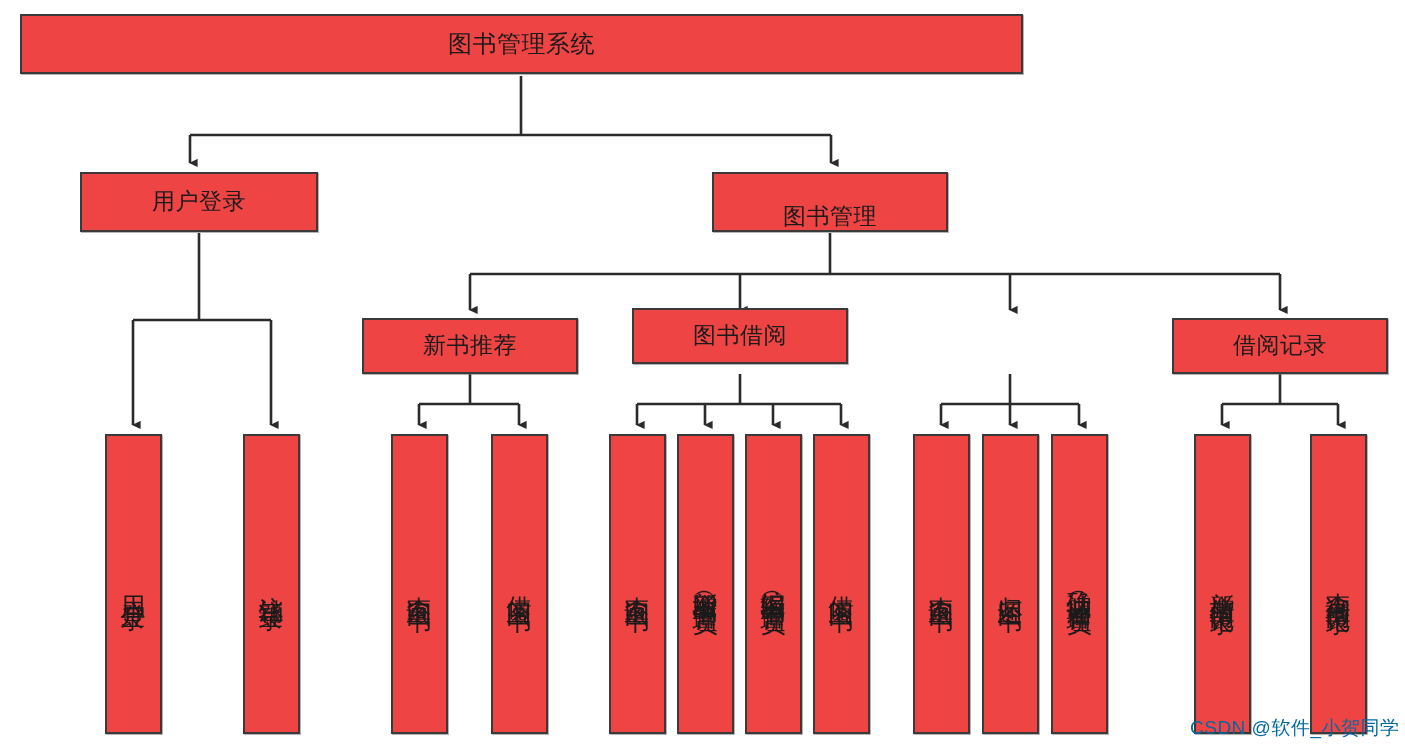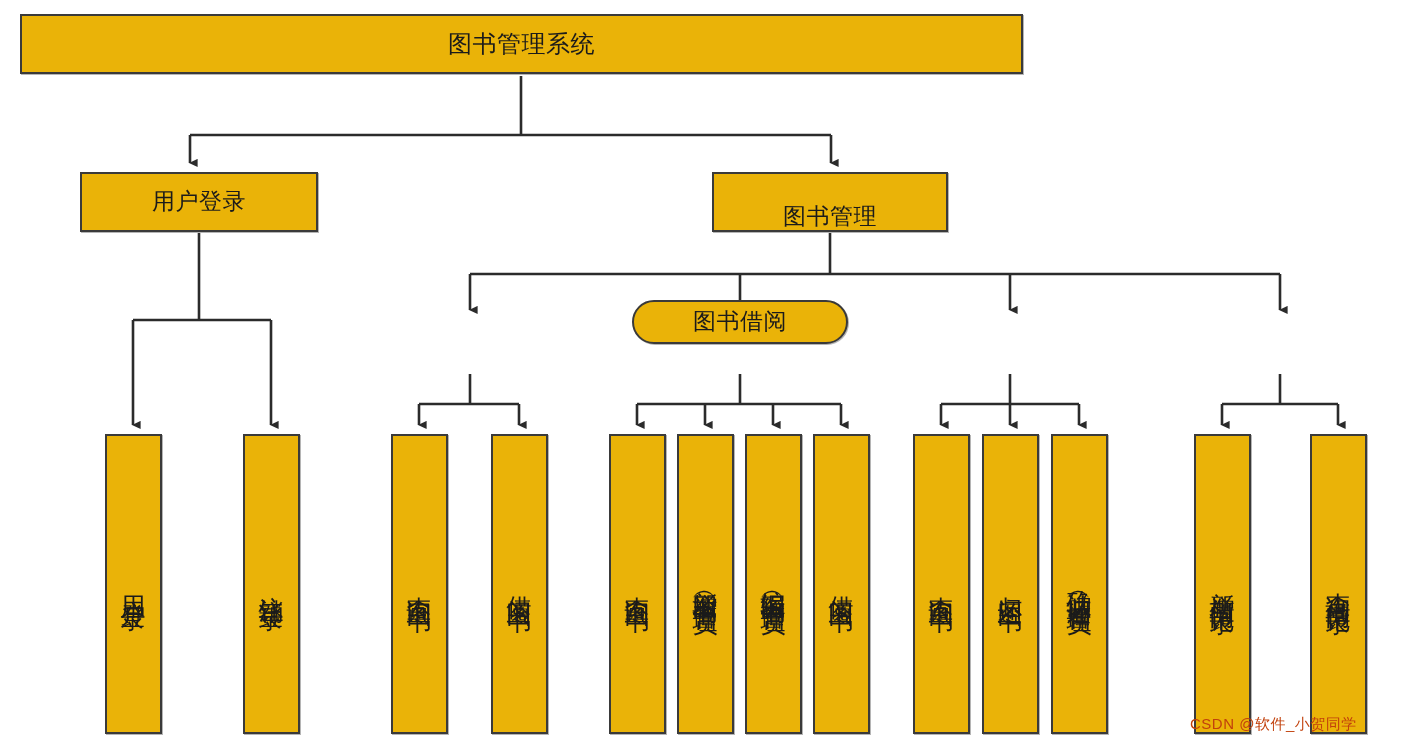--- a/index.html
+++ b/index.html
@@ -22,21 +22,21 @@
     position: absolute;
     left: 0;
     top: 0;
     width: 1405px;
     height: 747px;
     pointer-events: none;
   }
   .node {
     position: absolute;
     box-sizing: border-box;
-    background: #eab308;
+    background: #ef4444;
     border: 2px solid #3a3a3a;
     display: flex;
     align-items: center;
     justify-content: center;
     text-align: center;
     color: #1b1b1b;
     box-shadow: 1px 1px 0 rgba(120,120,120,0.55);
   }
   .node .label {
     display: block;
@@ -61,22 +61,22 @@
     letter-spacing: 4px;
     white-space: nowrap;
   }
   .node.vertical.two-col .label {
     white-space: normal;
     max-height: 288px;
     letter-spacing: 3px;
   }
   .watermark {
     position: absolute;
-    font-size: 15px;
-    color: #c2410c;
+    font-size: 19px;
+    color: #0369a1;
     letter-spacing: 0.5px;
     white-space: nowrap;
     user-select: none;
   }
 </style>
 </head>
 <body>
 
 <div id="diagram-root">
 
@@ -134,22 +134,28 @@
     <span class="label">图书管理系统</span>
   </div>
 
   <div class="node horizontal" style="left:80px; top:172px; width:238px; height:60px;">
     <span class="label">用户登录</span>
   </div>
   <div class="node horizontal" style="left:712px; top:172px; width:236px; height:60px;align-items:flex-end;">
     <span class="label">图书管理</span>
   </div>
 
-  <div class="node horizontal" style="left:632px; top:300px; width:216px; height:44px;border-radius:23px;">
+  <div class="node horizontal" style="left:362px; top:318px; width:216px; height:56px;">
+    <span class="label">新书推荐</span>
+  </div>
+  <div class="node horizontal" style="left:632px; top:308px; width:216px; height:56px;">
     <span class="label">图书借阅</span>
+  </div>
+  <div class="node horizontal" style="left:1172px; top:318px; width:216px; height:56px;">
+    <span class="label">借阅记录</span>
   </div>
 
   <div class="node vertical" style="left:105px; top:434px; width:57px; height:300px;">
     <span class="label">用户登录</span>
   </div>
   <div class="node vertical" style="left:243px; top:434px; width:57px; height:300px;">
     <span class="label">注销登录</span>
   </div>
 
   <div class="node vertical" style="left:391px; top:434px; width:57px; height:300px;">

